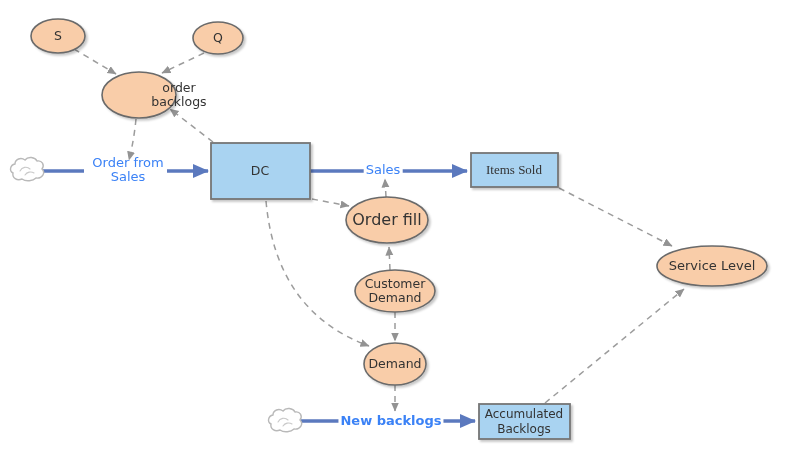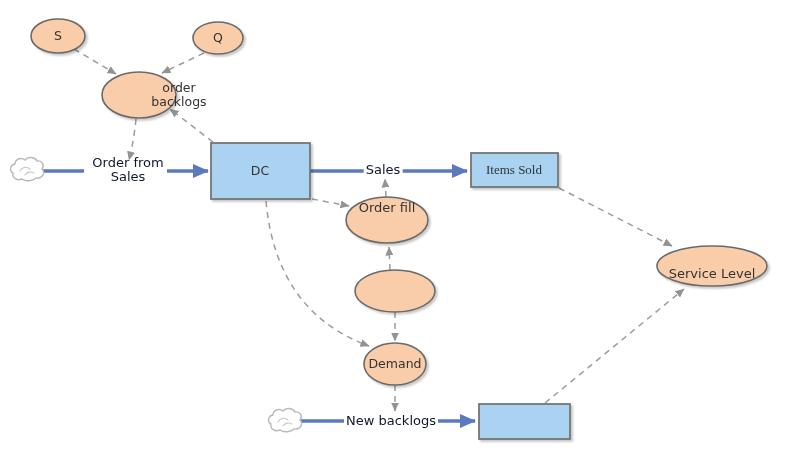--- a/index.html
+++ b/index.html
@@ -7,21 +7,21 @@
     position:relative;width:800px;height:460px;background:#fff;
     font-family:"DejaVu Sans","Liberation Sans",sans-serif;overflow:hidden;
   }
   .canvas svg{position:absolute;left:0;top:0;}
   .lbl{
     position:absolute;transform:translate(-50%,-50%);
     text-align:center;color:#333;white-space:nowrap;
     font-size:12.5px;line-height:14px;z-index:2;
   }
   .lbl span{display:block;}
-  .flow-lbl{color:#0f172a;font-size:13px;}
+  .flow-lbl{color:#3b82f6;font-size:13px;}
   .halo{background:#fff;padding:0 2px;}
   .link{fill:none;stroke:#9c9c9c;stroke-width:1.5;stroke-dasharray:6 5;}
   .flow{fill:none;stroke:#5B79BE;stroke-width:3.4;}
   .var{stroke:#6a6a6a;stroke-width:1.6;}
   .stock{stroke:#757575;stroke-width:1.8;}
   .cloud-outline{fill:#ffffff;stroke:#b9b9b9;stroke-width:1.4;stroke-linecap:round;}
   .cloud-detail{fill:none;stroke:#c9c9c9;stroke-width:1.1;stroke-linecap:round;}
 </style>
 </head>
 <body>
@@ -82,26 +82,34 @@
     <rect class="stock" filter="url(#ds)" x="471" y="153" width="87" height="34" fill="#A9D3F1"></rect>
     <rect class="stock" filter="url(#ds)" x="479" y="404" width="91" height="35" fill="#A9D3F1"></rect>
   </svg>
 
   <div class="lbl" style="left:58px;top:36px;">S</div>
   <div class="lbl" style="left:218px;top:38px;">Q</div>
   <div class="lbl" style="left:139px;top:95px;margin-left:40px;">
     <span>order</span>
     <span>backlogs</span>
   </div>
-  <div class="lbl" style="left:387px;top:208px;font-size:13px;">Order fill</div>
+  <div class="lbl" style="left:387px;top:220px;font-size:16px;">Order fill</div>
+  <div class="lbl" style="left:395px;top:291px;">
+    <span>Customer</span>
+    <span>Demand</span>
+  </div>
   <div class="lbl" style="left:395px;top:364px;">Demand</div>
-  <div class="lbl" style="left:712px;top:266px;font-size:13px;margin-top:8px;">Service Level</div>
+  <div class="lbl" style="left:712px;top:266px;font-size:13px;">Service Level</div>
   <div class="lbl" style="left:260px;top:171px;">DC</div>
   <div class="lbl" style="left:514px;top:170px;font-size:13px;font-family:Liberation Serif, serif;">Items Sold</div>
+  <div class="lbl" style="left:524px;top:422px;font-size:12px;line-height:15px;">
+    <span>Accumulated</span>
+    <span>Backlogs</span>
+  </div>
 
   <div class="lbl flow-lbl" style="left:128px;top:170px;">
     <span>Order from</span>
     <span>Sales</span>
   </div>
   <div class="lbl flow-lbl halo" style="left:383px;top:170px;">Sales</div>
-  <div class="lbl flow-lbl halo" style="left:391px;top:421px;">New backlogs</div>
+  <div class="lbl flow-lbl halo" style="left:391px;top:421px;font-weight:bold;">New backlogs</div>
 
 </div>
 
 </body></html>

